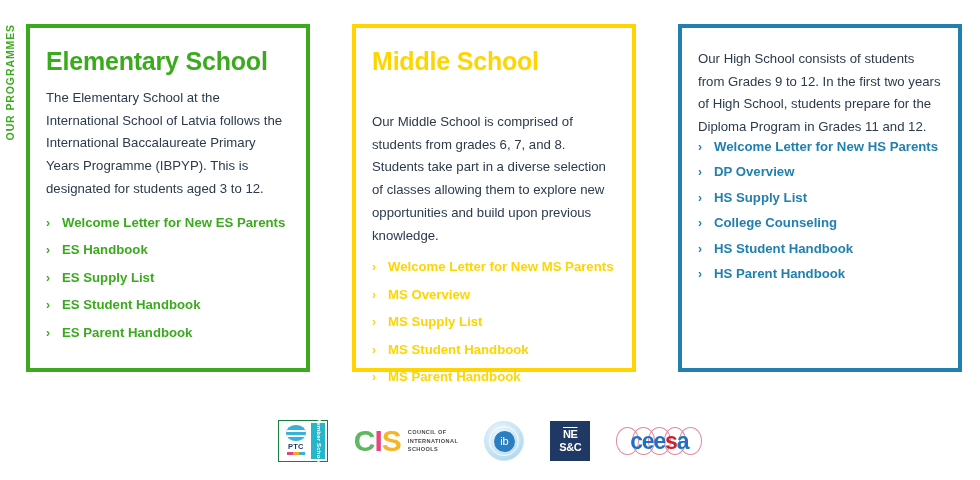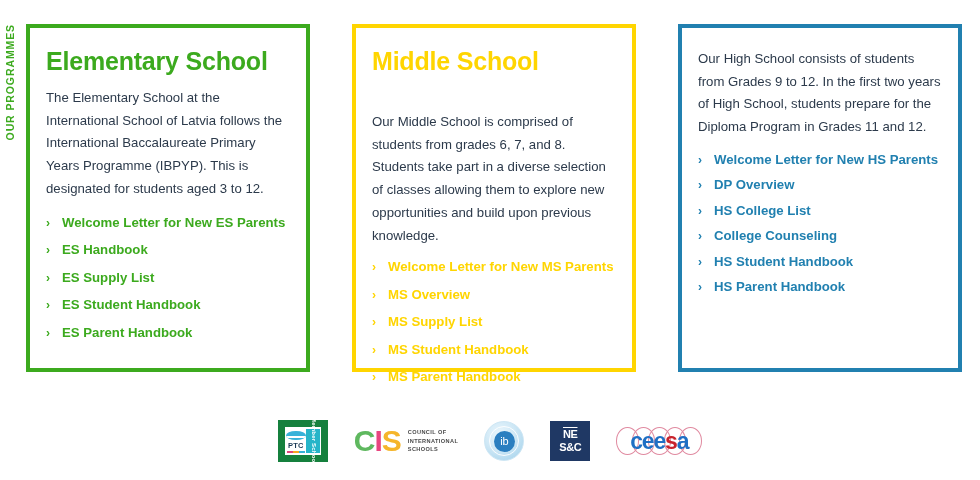--- a/index.html
+++ b/index.html
@@ -74,21 +74,21 @@
   .hs .panel-title { color: #2180B0; }
 
   .panel-body {
     font-size: 13.2px;
     line-height: 1.72;
     color: #2C3A4B;
     margin: 0 0 14px 0;
     font-weight: 500;
   }
   .ms .panel-body { margin-bottom: 12px; margin-top: 36px; }
-  .hs .panel-body { margin-bottom: 13px; }
+  .hs .panel-body { margin-bottom: 0; }
 
   .link-list {
     list-style: none;
     margin: 0;
     padding: 0;
   }
   .link-item {
     display: flex;
     align-items: baseline;
     font-size: 13.2px;
@@ -126,21 +126,21 @@
     align-items: center;
     justify-content: center;
     position: relative;
   }
 
   
   #logo-ptc {
     width: 50px;
     height: 42px;
     background: #ffffff;
-    border: 7px solid #15803d;
+    border: 1px solid #15803d;
     display: flex;
     align-items: stretch;
     padding: 2px;
     box-sizing: border-box;
   }
   #logo-ptc .ptc-left {
     flex: 1 1 auto;
     background: #ffffff;
     position: relative;
     display: flex;
@@ -367,21 +367,21 @@
       <li class="link-item">
         <span class="link-chevron">›</span>
         <span>Welcome Letter for New HS Parents</span>
       </li>
       <li class="link-item">
         <span class="link-chevron">›</span>
         <span>DP Overview</span>
       </li>
       <li class="link-item">
         <span class="link-chevron">›</span>
-        <span>HS College List</span>
+        <span>HS Supply List</span>
       </li>
       <li class="link-item">
         <span class="link-chevron">›</span>
         <span>College Counseling</span>
       </li>
       <li class="link-item">
         <span class="link-chevron">›</span>
         <span>HS Student Handbook</span>
       </li>
       <li class="link-item">

